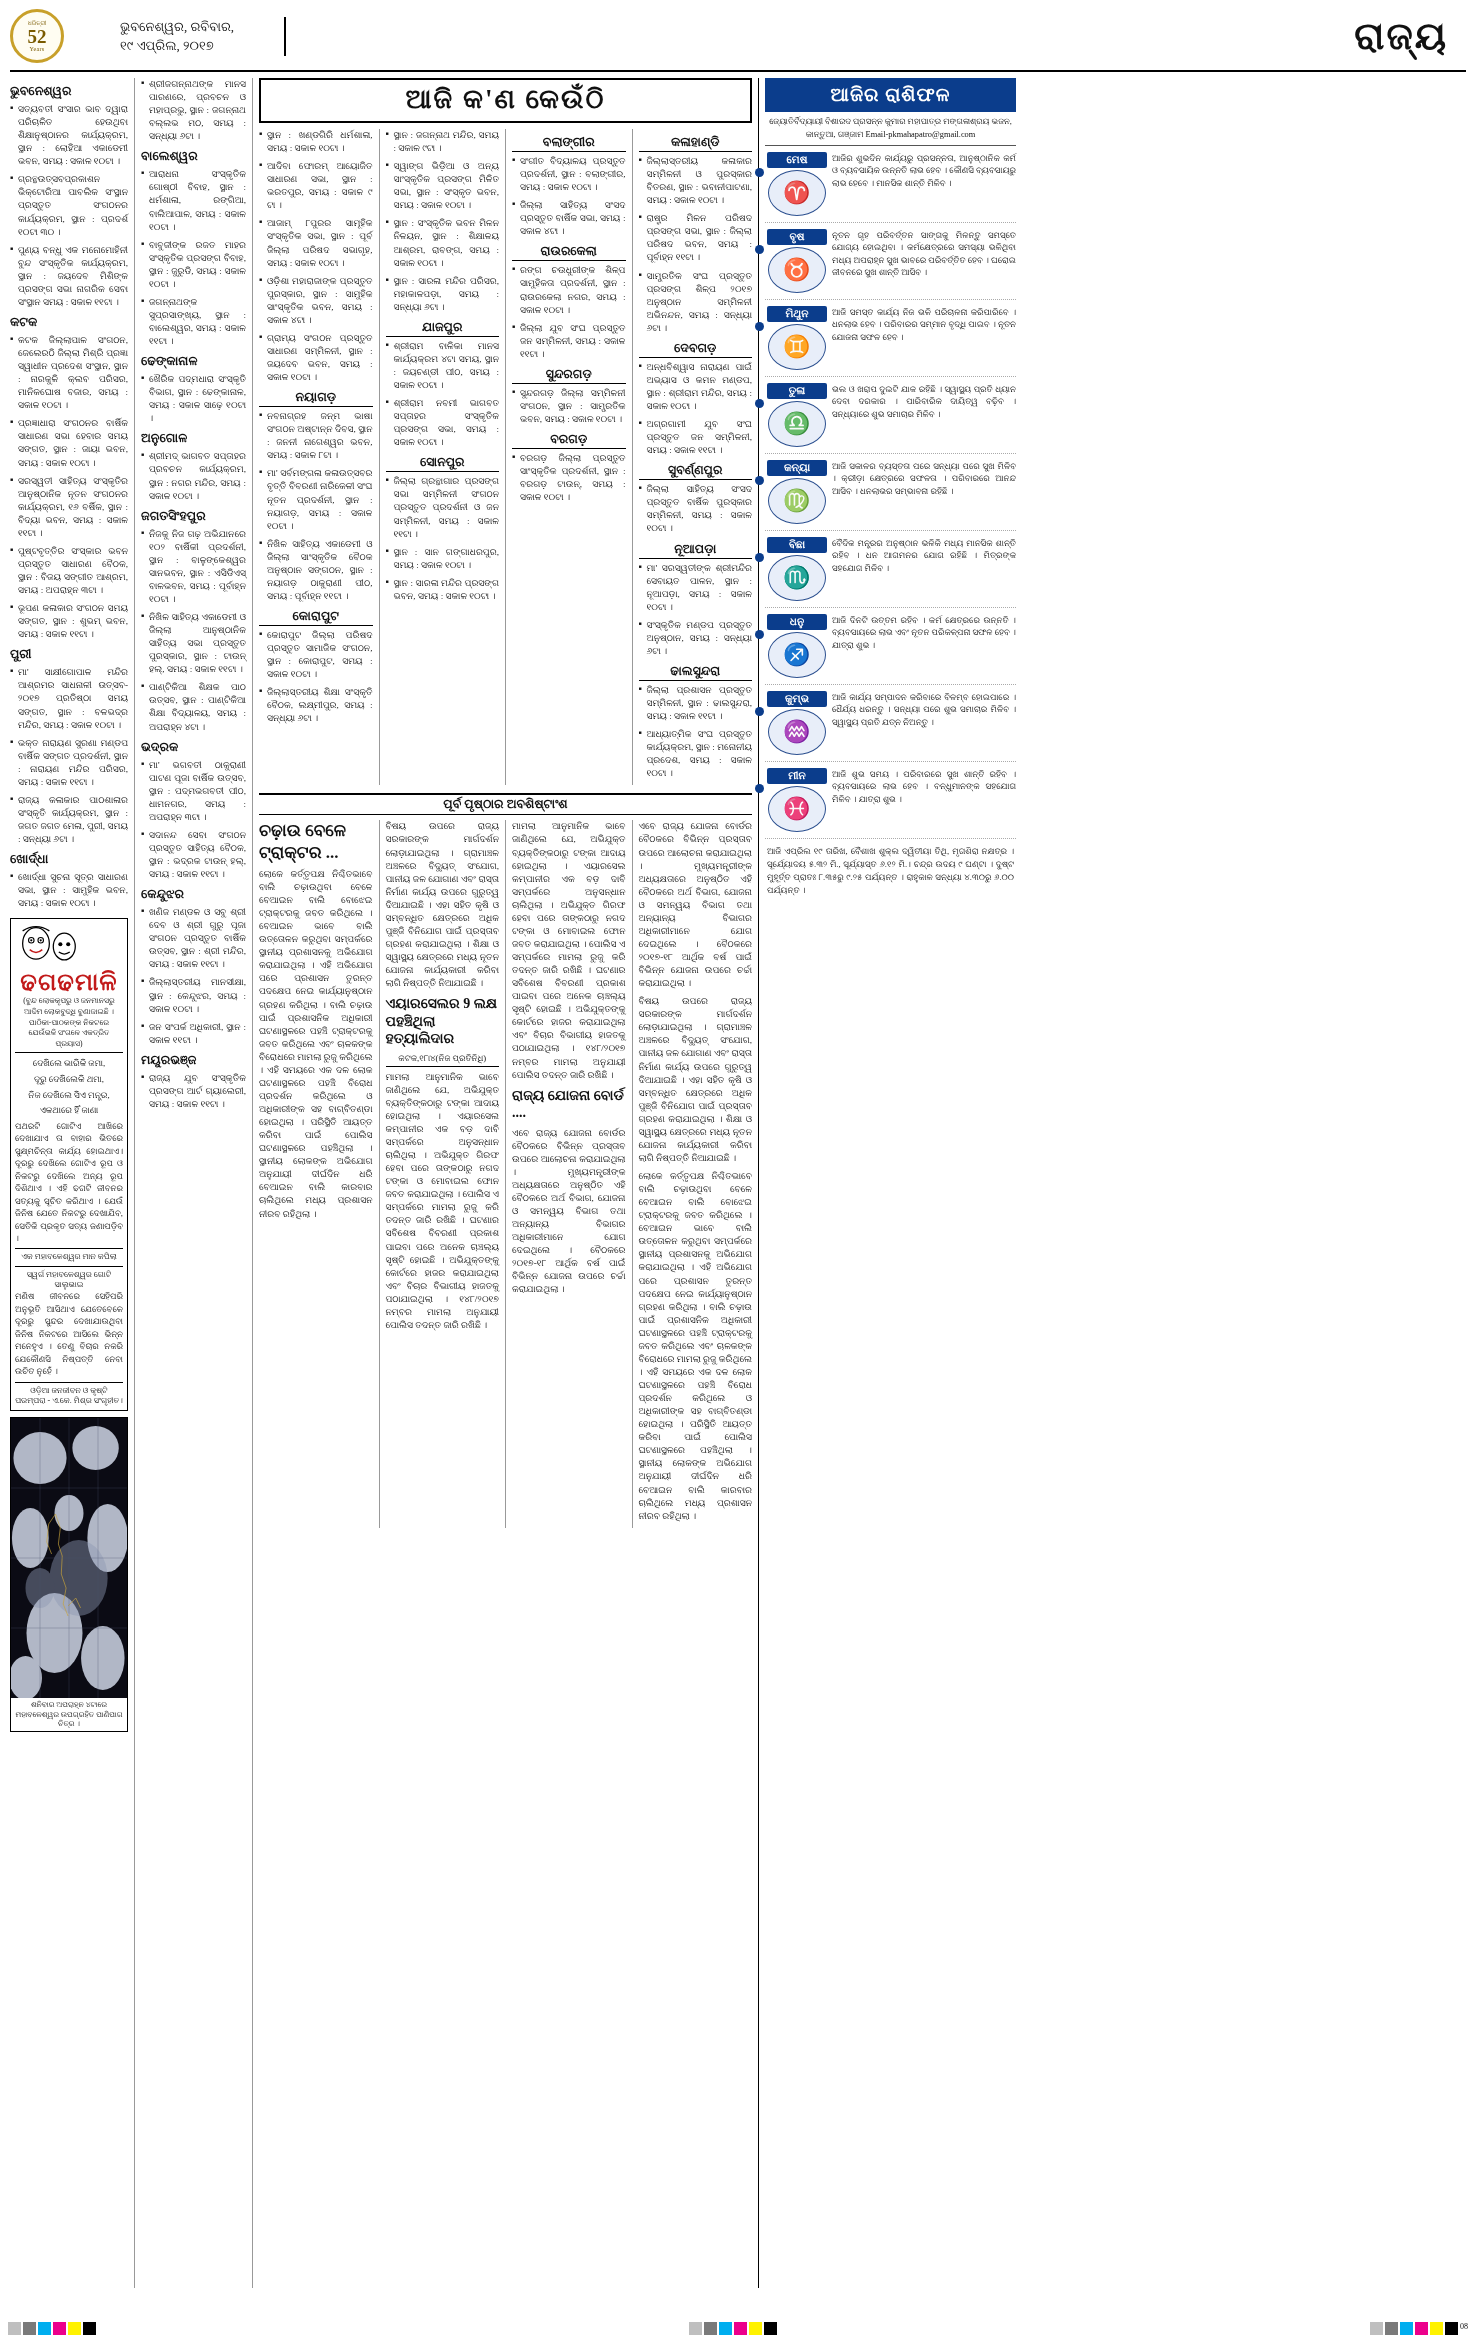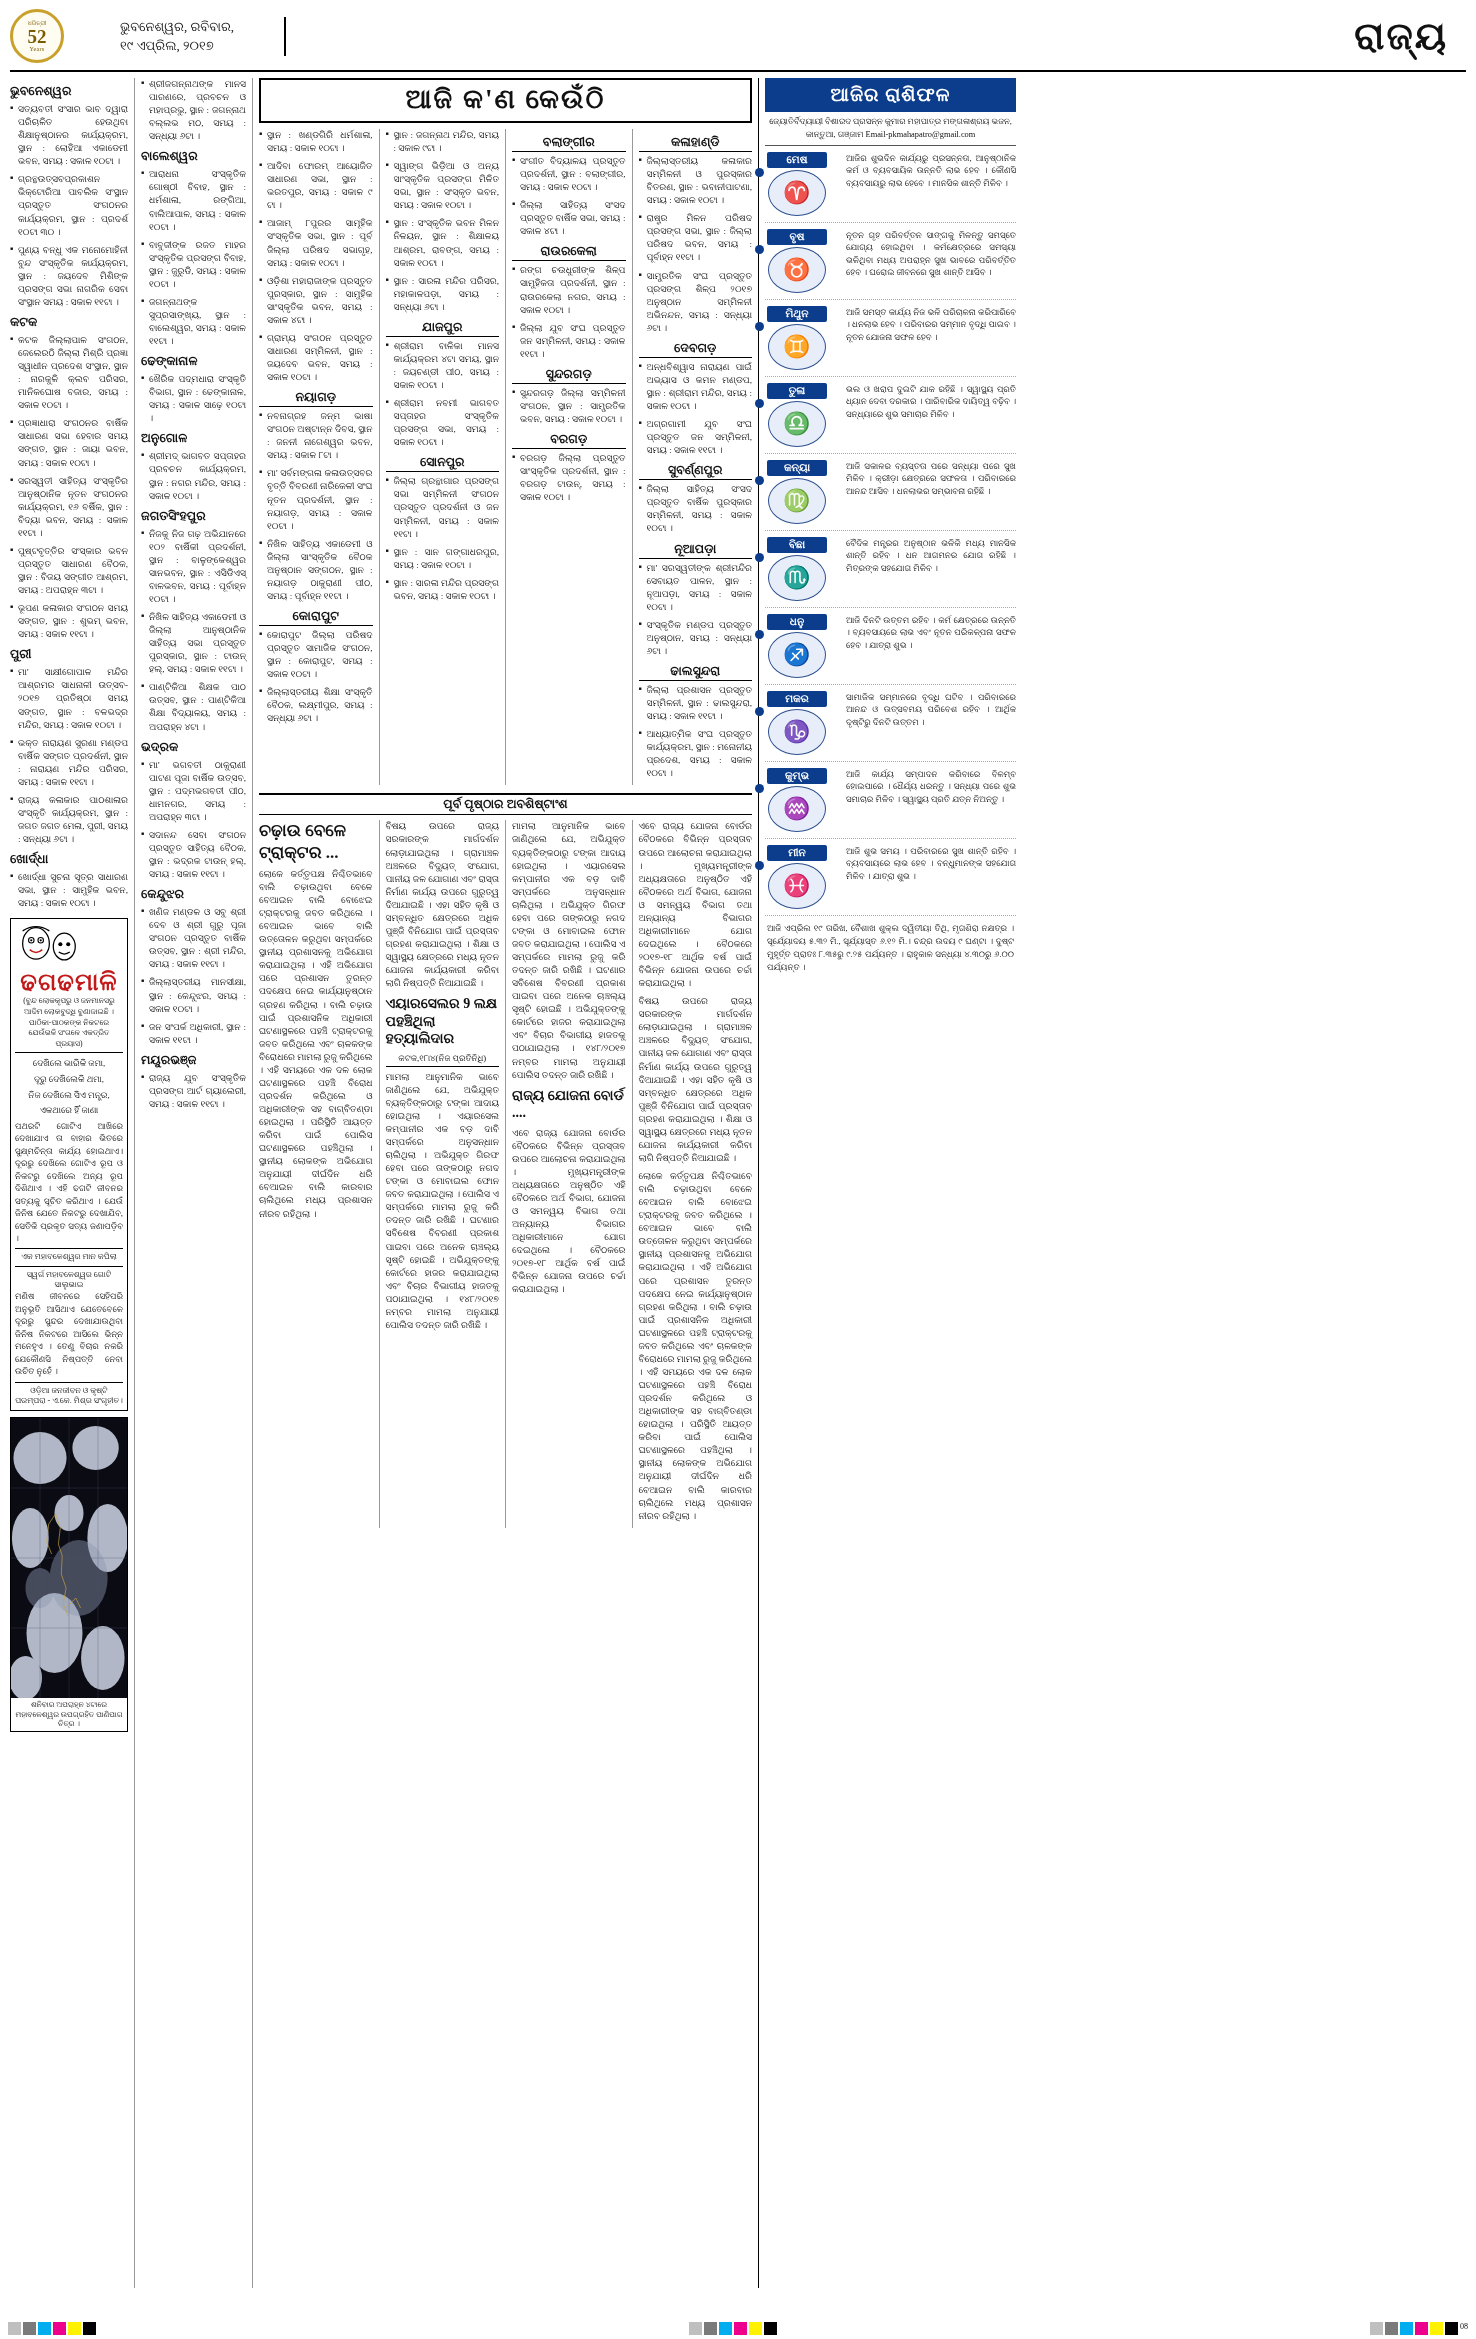--- a/index.html
+++ b/index.html
@@ -28,21 +28,21 @@
   .para{font-size:9.2px;line-height:1.42;text-align:justify;margin:0 0 5px;word-break:break-word;}
   .bullet{font-size:9.2px;line-height:1.42;text-align:justify;margin:0 0 5px;padding-left:8px;position:relative;}
   .bullet:before{content:"\25A0";position:absolute;left:0;top:1px;font-size:5px;}
   
   .banner{border:2px solid #000;text-align:center;font-size:27px;font-weight:bold;letter-spacing:2px;padding:4px 0 6px;margin-bottom:6px;}
   .midcols{display:flex;gap:6px;}
   .midcol{width:120px;}
   
   .rashi-head{background:#0b3d8c;color:#fff;text-align:center;font-size:19px;font-weight:bold;padding:6px 0;letter-spacing:1px;}
   .rashi-sub{font-size:8.4px;text-align:center;line-height:1.5;padding:4px 2px;border-bottom:1px solid #555;}
-  .rashi-item{display:flex;gap:19px;padding:6px 0 6px 2px;border-bottom:1px dotted #aaa;position:relative;}
+  .rashi-item{display:flex;gap:5px;padding:6px 0 6px 2px;border-bottom:1px dotted #aaa;position:relative;}
   .rashi-badge{width:60px;flex:none;text-align:center;}
   .rashi-name{background:#0b3d8c;color:#fff;font-size:10.5px;font-weight:bold;padding:2px 0;border-radius:2px;}
   .rashi-sym{width:56px;height:44px;margin:2px auto 0;border:1px solid #2b4f8f;border-radius:50%;background:#e8eef9;display:flex;align-items:center;justify-content:center;font-size:22px;color:#18365f;}
   .rashi-text{font-size:8.6px;line-height:1.42;text-align:justify;flex:1;}
   .dot{width:9px;height:9px;border-radius:50%;background:#0b3d8c;position:absolute;left:-10px;top:22px;}
   .rashi-foot{font-size:8.6px;line-height:1.5;text-align:justify;padding:6px 2px;}
   
   .cartoon{border:1px solid #000;margin-top:8px;padding:4px;}
   .cartoon-title{color:#c21a1a;font-size:24px;font-weight:bold;text-align:center;letter-spacing:1px;}
   .cartoon-sub{font-size:7.6px;text-align:center;line-height:1.4;border-bottom:1px solid #000;padding-bottom:3px;margin-bottom:4px;}
@@ -349,28 +349,20 @@
 
       <div class="rashi-item">
         <span class="dot"></span>
         <div class="rashi-badge">
           <div class="rashi-name">ଧନୁ</div>
           <div class="rashi-sym">♐</div>
         </div>
         <div class="rashi-text">ଆଜି ଦିନଟି ଉତ୍ତମ ରହିବ । କର୍ମ କ୍ଷେତ୍ରରେ ଉନ୍ନତି । ବ୍ୟବସାୟରେ ଲାଭ ଏବଂ ନୂତନ ପରିକଳ୍ପନା ସଫଳ ହେବ । ଯାତ୍ରା ଶୁଭ ।</div>
       </div>
 
-      <div class="rashi-item">
-        <span class="dot"></span>
-        <div class="rashi-badge">
-          <div class="rashi-name">ମକର</div>
-          <div class="rashi-sym">♑</div>
-        </div>
-        <div class="rashi-text">ସାମାଜିକ ସମ୍ମାନରେ ବୃଦ୍ଧି ଘଟିବ । ପରିବାରରେ ଆନନ୍ଦ ଓ ଉତ୍ସବମୟ ପରିବେଶ ରହିବ । ଆର୍ଥିକ ଦୃଷ୍ଟିରୁ ଦିନଟି ଉତ୍ତମ ।</div>
-      </div>
 
       <div class="rashi-item">
         <span class="dot"></span>
         <div class="rashi-badge">
           <div class="rashi-name">କୁମ୍ଭ</div>
           <div class="rashi-sym">♒</div>
         </div>
         <div class="rashi-text">ଆଜି କାର୍ଯ୍ୟ ସମ୍ପାଦନ କରିବାରେ ବିଳମ୍ବ ହୋଇପାରେ । ଧୈର୍ଯ୍ୟ ଧରନ୍ତୁ । ସନ୍ଧ୍ୟା ପରେ ଶୁଭ ସମାଚାର ମିଳିବ । ସ୍ୱାସ୍ଥ୍ୟ ପ୍ରତି ଯତ୍ନ ନିଅନ୍ତୁ ।</div>
       </div>
 

